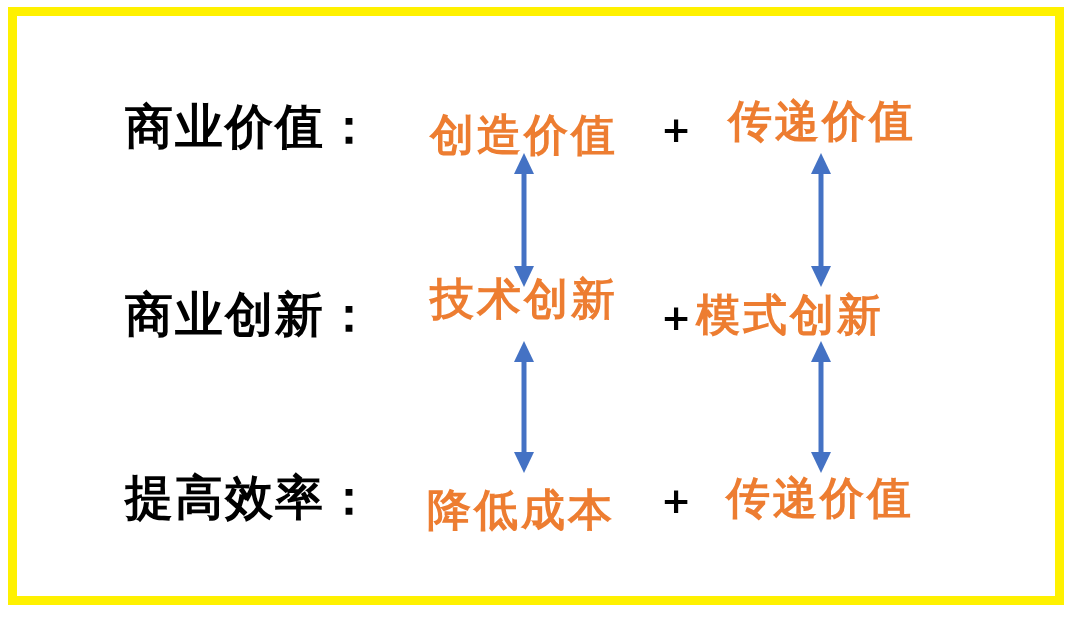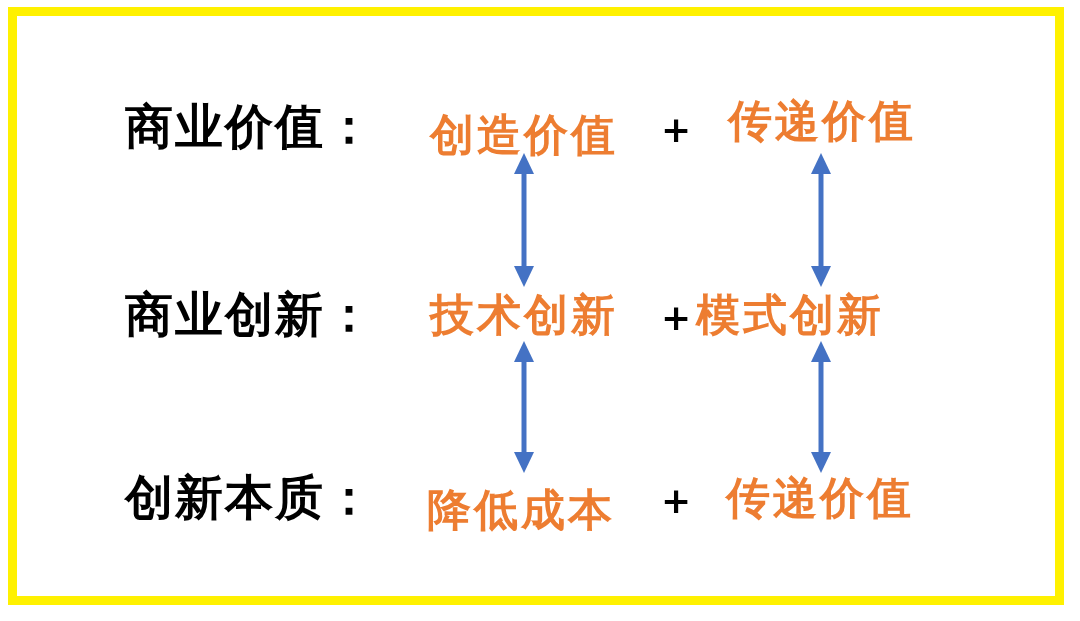--- a/index.html
+++ b/index.html
@@ -71,32 +71,32 @@
     <polygon points="14,1 4,22 24,22" fill="#4472C4"></polygon>
     <polygon points="14,135 4,114 24,114" fill="#4472C4"></polygon>
   </svg>
   <svg class="arrow" style="left:821px; top:152px;" width="28" height="136" viewBox="0 0 28 136">
     <line x1="14" y1="18" x2="14" y2="118" stroke="#4472C4" stroke-width="5"></line>
     <polygon points="14,1 4,22 24,22" fill="#4472C4"></polygon>
     <polygon points="14,135 4,114 24,114" fill="#4472C4"></polygon>
   </svg>
 
   <div class="cell row-label" style="left:125px; top:315px;">商业创新：</div>
-  <div class="cell term" style="left:524px; top:315px;font-family:Liberation Mono, monospace;">技术创新</div>
+  <div class="cell term" style="left:524px; top:299px;font-family:Liberation Mono, monospace;">技术创新</div>
   <div class="cell plus" style="left:676px; top:317px;">+</div>
   <div class="cell term" style="left:790px; top:315px;">模式创新</div>
 
   <svg class="arrow" style="left:524px; top:340px;" width="28" height="134" viewBox="0 0 28 134">
     <line x1="14" y1="18" x2="14" y2="116" stroke="#4472C4" stroke-width="5"></line>
     <polygon points="14,1 4,22 24,22" fill="#4472C4"></polygon>
     <polygon points="14,133 4,112 24,112" fill="#4472C4"></polygon>
   </svg>
   <svg class="arrow" style="left:821px; top:340px;" width="28" height="134" viewBox="0 0 28 134">
     <line x1="14" y1="18" x2="14" y2="116" stroke="#4472C4" stroke-width="5"></line>
     <polygon points="14,1 4,22 24,22" fill="#4472C4"></polygon>
     <polygon points="14,133 4,112 24,112" fill="#4472C4"></polygon>
   </svg>
 
-  <div class="cell row-label" style="left:125px; top:498px;">创新本质：</div>
+  <div class="cell row-label" style="left:125px; top:498px;">提高效率：</div>
   <div class="cell term" style="left:521px; top:510px;">降低成本</div>
   <div class="cell plus" style="left:676px; top:500px;">+</div>
   <div class="cell term" style="left:820px; top:498px;">传递价值</div>
 </div>
 
 </body></html>

